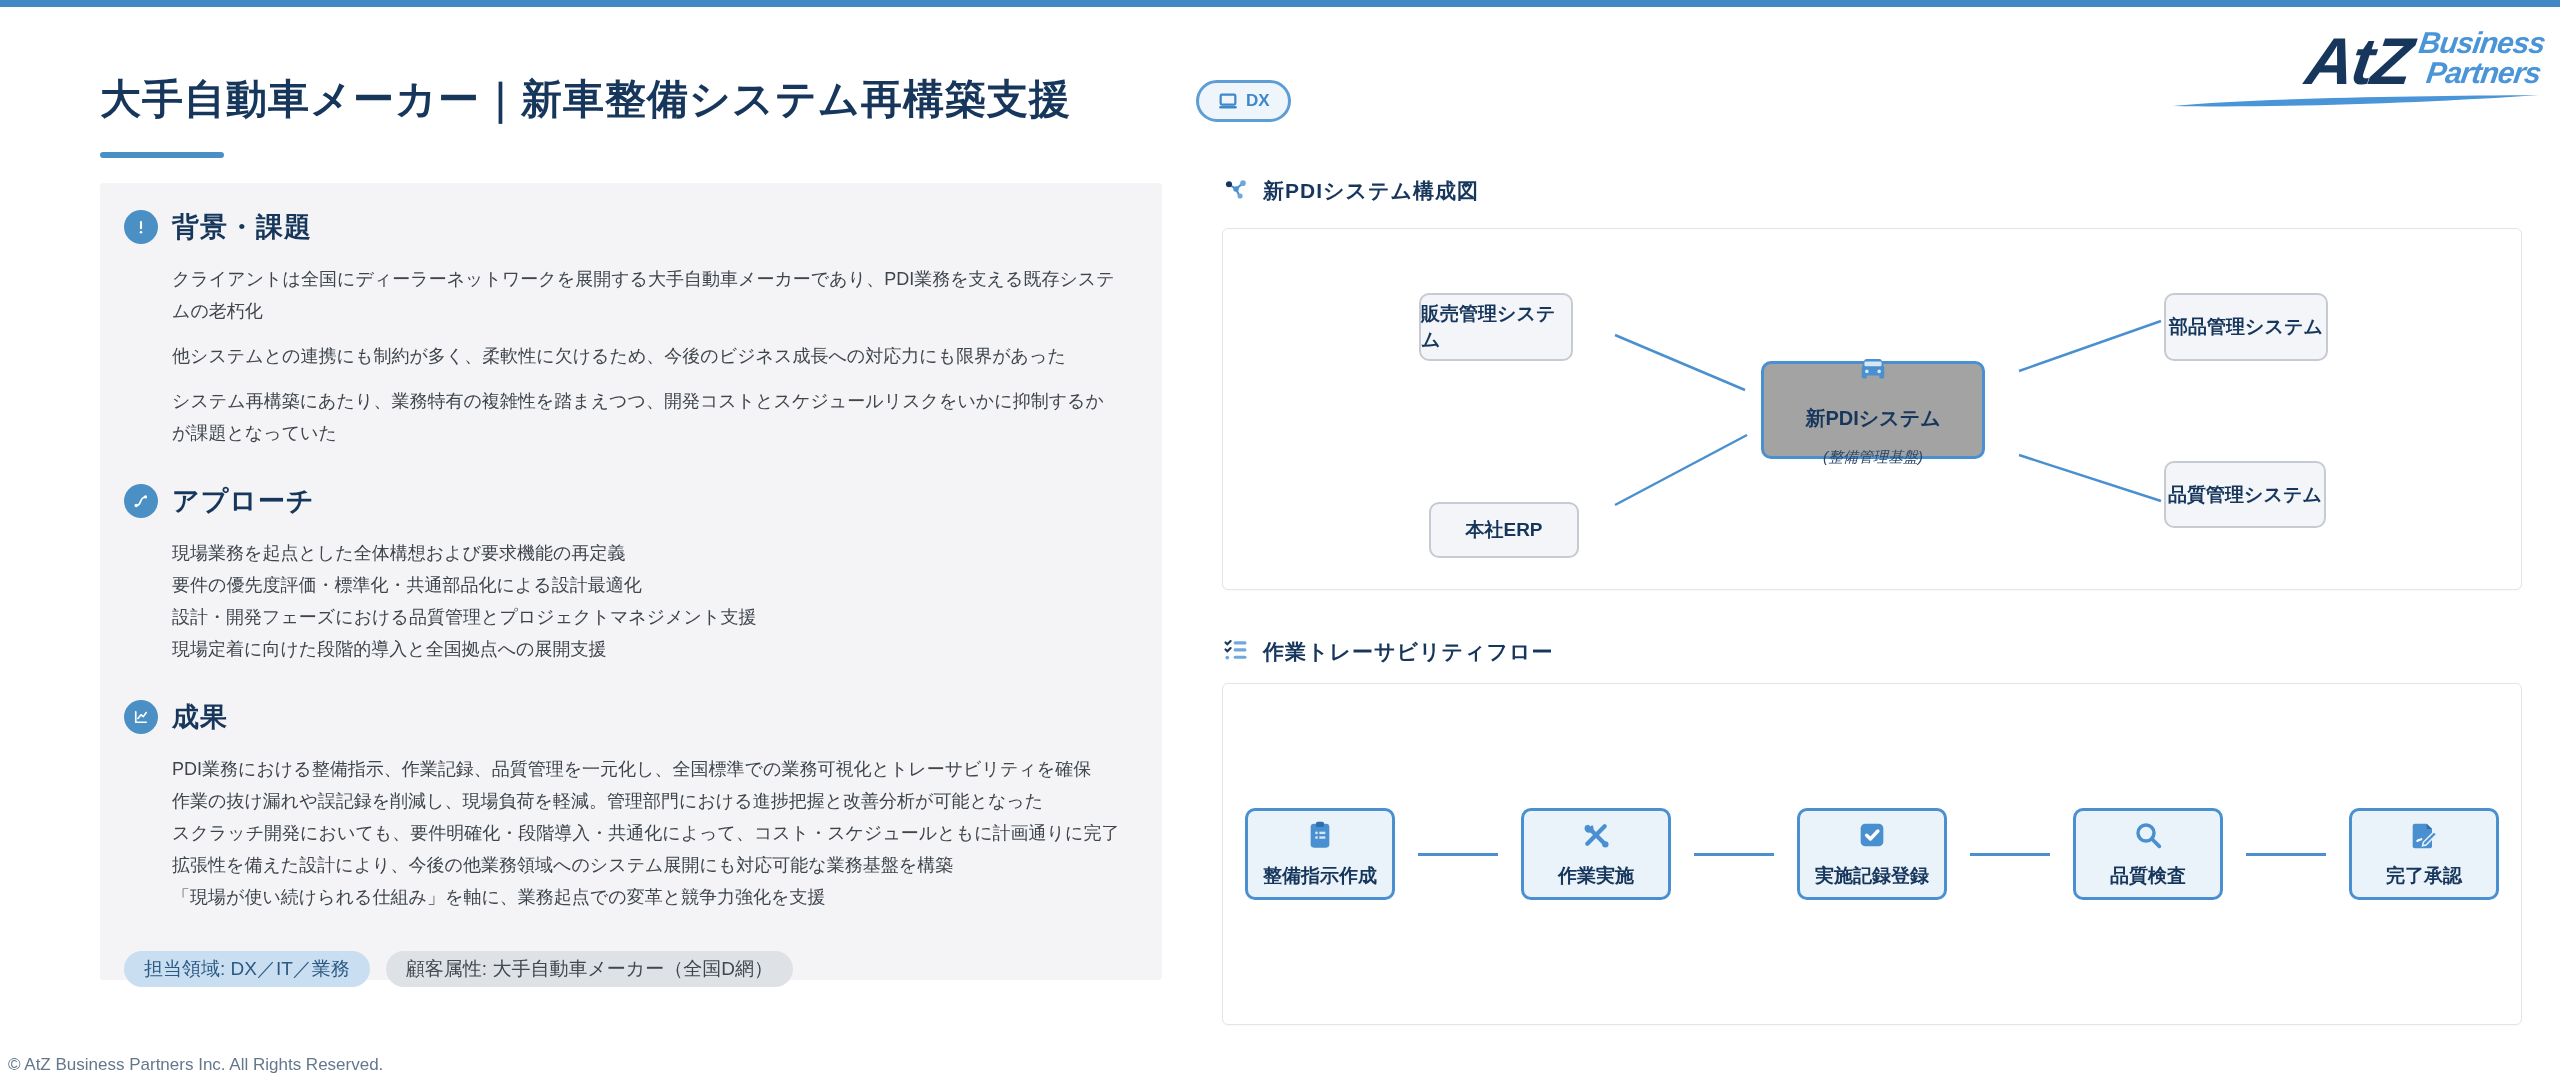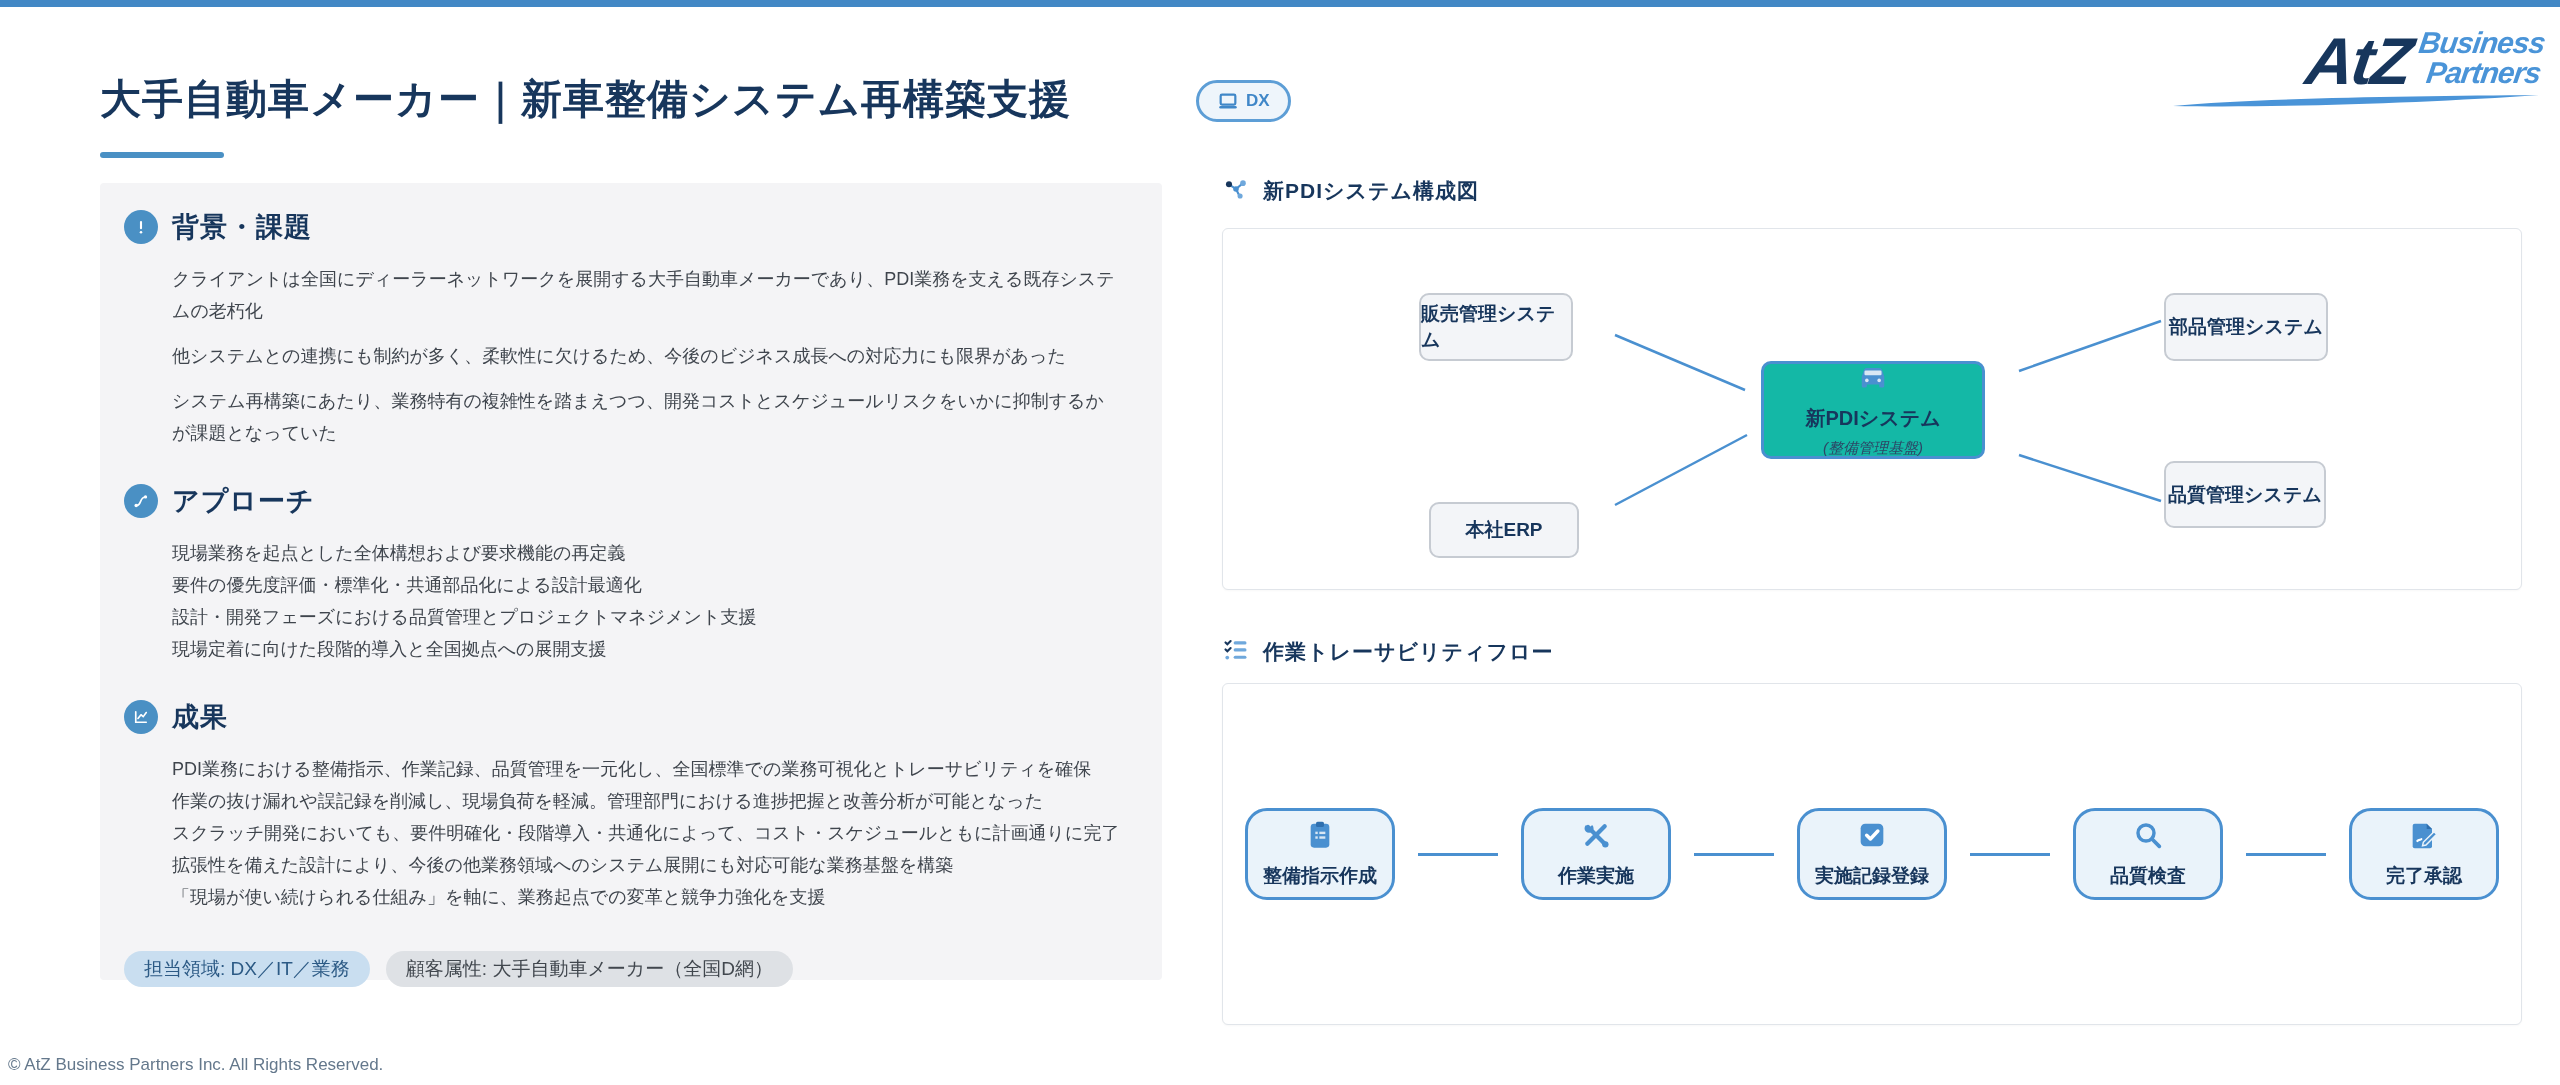--- a/index.html
+++ b/index.html
@@ -67,31 +67,31 @@
     position:absolute; display:flex; align-items:center; justify-content:center;
     background:#f3f5f8; border:2px solid #c6cbd2; border-radius:10px;
     font-size:19px; font-weight:700; color:#17365c;
   }
   .node.sales   { left:196px; top:64px;  width:154px; height:68px; }
   .node.parts   { left:941px; top:64px;  width:164px; height:68px; }
   .node.erp     { left:206px; top:250px; width:150px; height:56px;margin-top:23px; }
   .node.quality { left:941px; top:232px; width:162px; height:67px; }
   .node.center {
     left:538px; top:132px; width:224px; height:98px;
-    background:#14b8a6; border:3px solid #4a90d0; border-radius:10px;
-    flex-direction:column; gap:7px;
+    background:#a3a3a3; border:3px solid #4a90d0; border-radius:10px;
+    flex-direction:column; gap:16px;
   }
   .node.center .c-title { font-size:20px; font-weight:800; color:#17365c; }
   .node.center .c-sub { font-size:15px; font-weight:400; color:#2c4766;font-style:italic; }
   .diagram-lines { position:absolute; left:0; top:0; pointer-events:none; }
 
   
   .flow-step {
     width:150px; height:92px; flex:0 0 150px;
-    background:#eaf3fa; border:3px solid #4a90d0; border-radius:22px;
+    background:#eaf3fa; border:3px solid #4a90d0; border-radius:10px;
     display:flex; flex-direction:column; align-items:center; justify-content:center; gap:8px;
   }
   .flow-step .label { font-size:19px; font-weight:800; color:#17365c; }
   .flow-conn { flex:1 1 auto; display:flex; align-items:center; justify-content:center; }
   .flow-conn .line { width:80px; height:3px; background:#4a90d0; }
 
   .footer { position:absolute; left:8px; bottom:10px; font-size:17px; color:#64788c; }
 </style>
 </head>
 <body>

